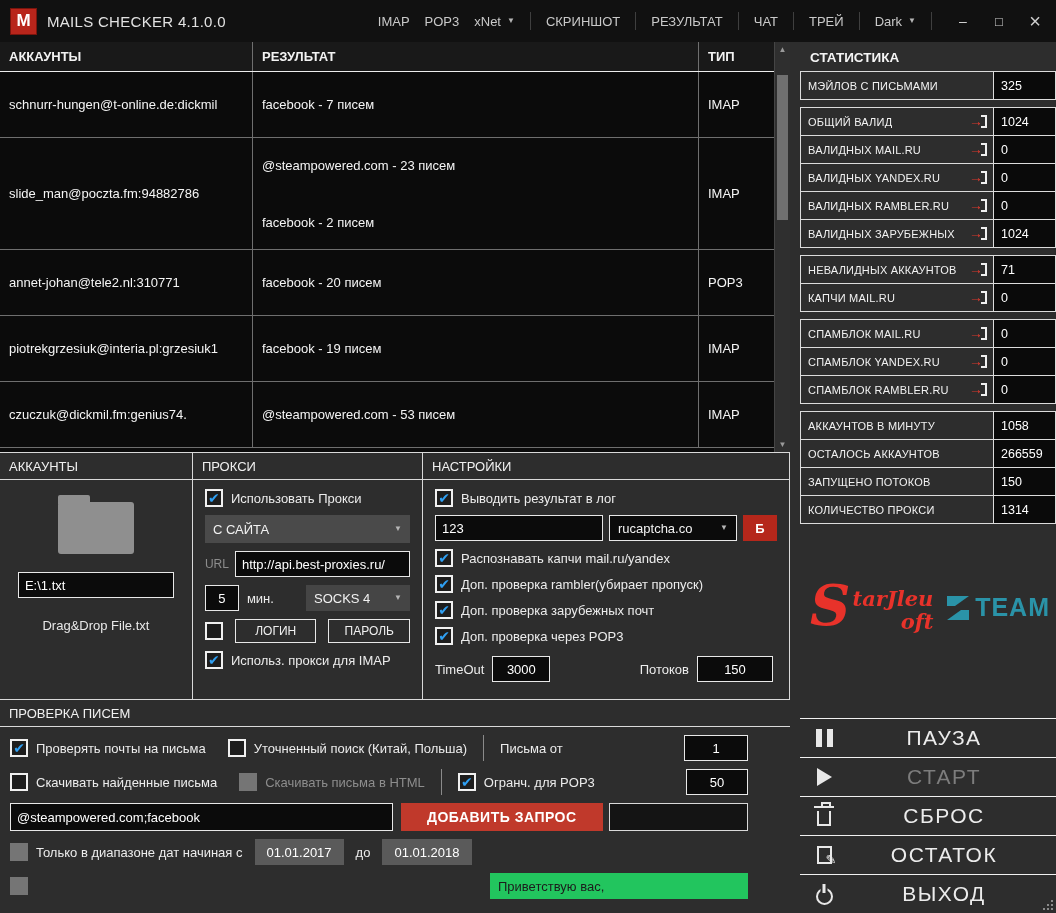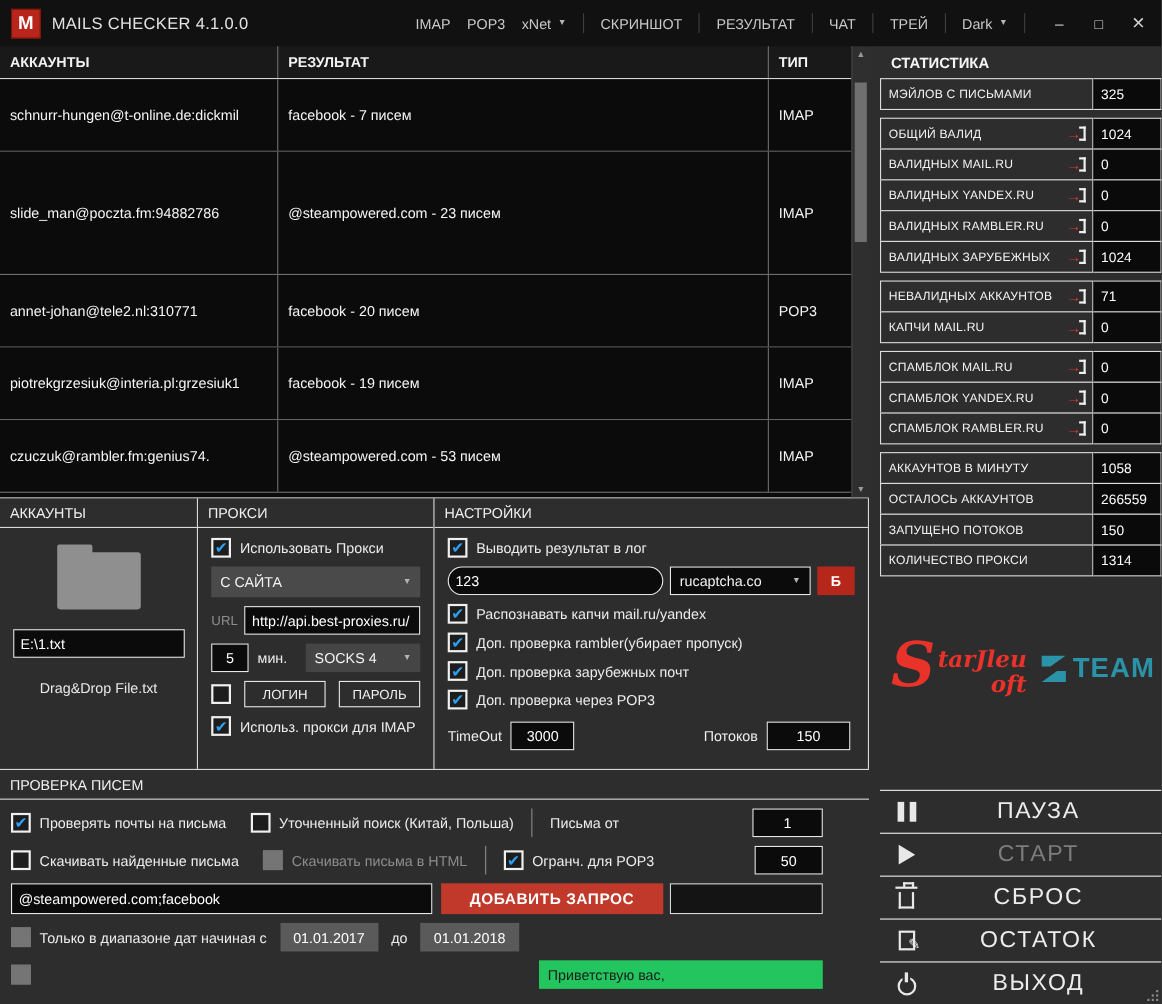--- a/index.html
+++ b/index.html
@@ -69,21 +69,21 @@
   .input { background:#0b0b0b; border:1px solid #e8e8e8; color:#fff; height:26px; display:flex; align-items:center; padding:0 6px; font-size:13px; white-space:nowrap; overflow:hidden; }
   .url-row { display:flex; align-items:center; gap:6px; }
   .url-label { color:#8d8d8d; font-size:12px; }
   .url-input { flex:1; }
   .num-input { width:34px; justify-content:center; }
   .socks-select { width:104px; height:26px; background:#454545; margin-left:auto; }
   .mini-btn { border:1px solid #e8e8e8; padding:4px 0; font-size:12px; color:#f0f0f0; text-align:center; flex:1; }
   .loginrow { gap:12px; }
 
   .captcha-row { display:flex; align-items:center; gap:6px; }
-  .captcha-key { width:196px;border-radius:13px; }
+  .captcha-key { width:168px; }
   .captcha-service { width:128px; background:#0b0b0b; border:1px solid #e8e8e8; height:26px; }
   .balance-btn { width:34px; height:26px; background:#b5271b; color:#fff; display:flex; align-items:center; justify-content:center; font-size:13px; font-weight:bold; flex:none; }
   .timeout-row { display:flex; align-items:center; gap:8px; margin-top:3px; }
   .timeout-input { width:58px; justify-content:center; }
   .threads-input { width:76px; justify-content:center; margin-right:4px; }
   .flexspace { flex:1; }
 
   
   .mailcheck { flex:1; border-top:1px solid #d9d9d9; display:flex; flex-direction:column; }
   .mc-body { padding:8px 10px; display:flex; flex-direction:column; gap:8px; font-size:13px; }
@@ -195,39 +195,40 @@
             <div class="td c-acc">schnurr-hungen@t-online.de:dickmil</div>
             <div class="td c-res">
               <div>facebook - 7 писем</div>
             </div>
             <div class="td c-type">IMAP</div>
           </div>
           <div class="trow h112">
             <div class="td c-acc">slide_man@poczta.fm:94882786</div>
             <div class="td c-res">
               <div>@steampowered.com - 23 писем</div>
+              <div>facebook - 2 писем</div>
             </div>
             <div class="td c-type">IMAP</div>
           </div>
           <div class="trow h66">
             <div class="td c-acc">annet-johan@tele2.nl:310771</div>
             <div class="td c-res">
               <div>facebook - 20 писем</div>
             </div>
             <div class="td c-type">POP3</div>
           </div>
           <div class="trow h66">
             <div class="td c-acc">piotrekgrzesiuk@interia.pl:grzesiuk1</div>
             <div class="td c-res">
               <div>facebook - 19 писем</div>
             </div>
             <div class="td c-type">IMAP</div>
           </div>
           <div class="trow h66">
-            <div class="td c-acc">czuczuk@rambler.fm:genius74.</div>
+            <div class="td c-acc">czuczuk@dickmil.fm:genius74.</div>
             <div class="td c-res">
               <div>@steampowered.com - 53 писем</div>
             </div>
             <div class="td c-type">IMAP</div>
           </div>
         </div>
         <div class="vscroll">
           <span class="sb-arrow">▲</span>
           <div class="sb-track">
             <div class="sb-thumb"></div>

